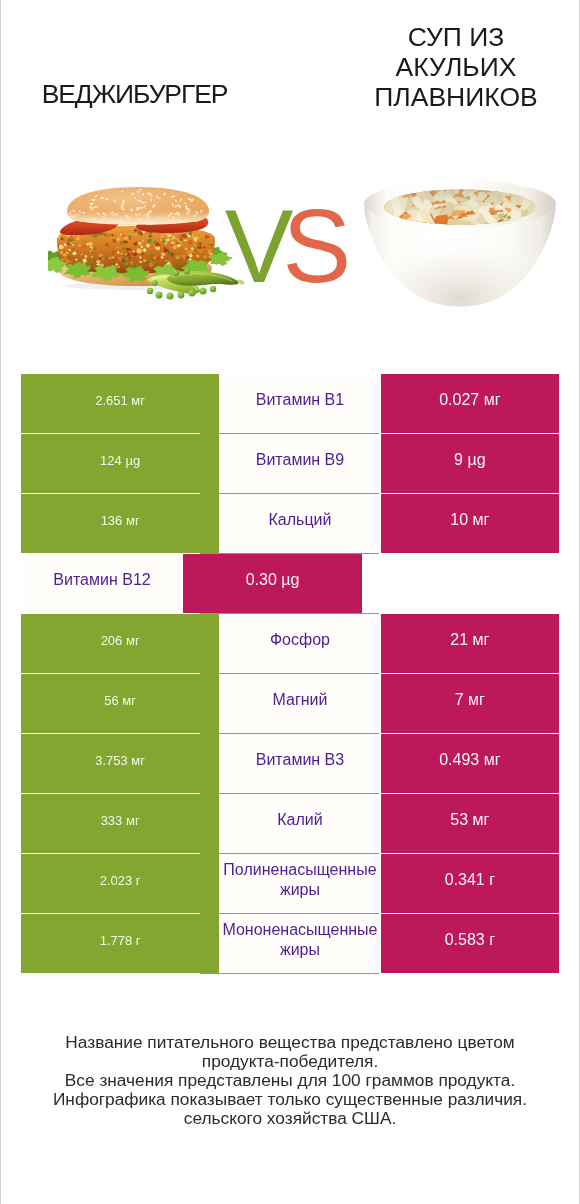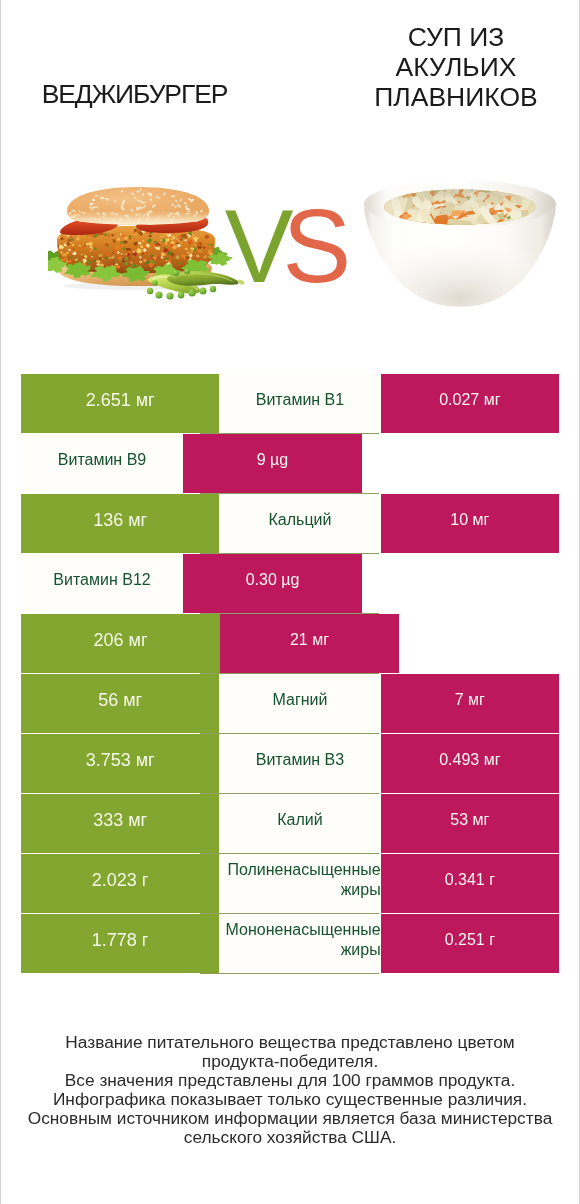--- a/index.html
+++ b/index.html
@@ -14,22 +14,22 @@
   .vs .s{color:#e2674a;margin-left:-11px;}
   .burger{position:absolute;left:47px;top:185px;width:186px;height:120px;}
   svg.burger{display:block;}
   .peas{position:absolute;left:145px;top:268px;width:100px;height:36px;}
   svg.peas{display:block;}
   .bowl{position:absolute;left:358px;top:179px;width:202px;height:137px;}
   svg.bowl{display:block;}
   .table{position:absolute;left:20px;top:374px;width:538px;}
   .row{display:flex;height:59px;margin-bottom:1px;position:relative;}
   .row:after{content:"";position:absolute;left:179px;width:179px;bottom:-1px;height:1px;background:#8e9e60;}
-  .cell-l{width:199px;box-sizing:border-box;padding-bottom:7px;background:#82a62f;color:#f5f9e7;display:flex;align-items:center;justify-content:center;font-size:18px;font-weight:normal;white-space:nowrap;}
-  .cell-m{width:162px;padding-bottom:7px;background:#fffefb;color:#14532d;display:flex;align-items:center;justify-content:center;font-size:16px;text-align:right;overflow:hidden;line-height:20px;box-sizing:border-box;}
+  .cell-l{width:199px;box-sizing:border-box;padding-bottom:7px;background:#82a62f;color:#f5f9e7;display:flex;align-items:center;justify-content:center;font-size:13px;font-weight:normal;white-space:nowrap;}
+  .cell-m{width:162px;padding-bottom:7px;background:#fffefb;color:#4c1d95;display:flex;align-items:center;justify-content:center;font-size:16px;text-align:center;overflow:hidden;line-height:20px;box-sizing:border-box;}
   .cell-r{width:179px;box-sizing:border-box;padding-bottom:7px;background:#be185d;color:#fdf5f1;display:flex;align-items:center;justify-content:center;font-size:16px;font-weight:normal;white-space:nowrap;}
   .caption{position:absolute;left:0;right:0;top:1033px;text-align:center;font-size:17.3px;color:#2b2b2b;line-height:18.9px;}
 </style>
 </head>
 <body>
 
 <div class="page">
   <div class="titles">
     <div class="title-left">ВЕДЖИБУРГЕР</div>
     <div class="title-right">
@@ -848,40 +848,44 @@
 </svg>
   <div class="table">
       <div class="row">
         <div class="cell-l">2.651 мг</div>
         <div class="cell-m">
           <span>Витамин B1</span>
         </div>
         <div class="cell-r">0.027 мг</div>
       </div>
       <div class="row">
+        <div class="cell-l">124 µg</div>
         <div class="cell-m">
           <span>Витамин B9</span>
         </div>
         <div class="cell-r">9 µg</div>
       </div>
       <div class="row">
         <div class="cell-l">136 мг</div>
         <div class="cell-m">
           <span>Кальций</span>
         </div>
         <div class="cell-r">10 мг</div>
       </div>
       <div class="row">
         <div class="cell-m">
           <span>Витамин B12</span>
         </div>
         <div class="cell-r">0.30 µg</div>
       </div>
       <div class="row">
         <div class="cell-l">206 мг</div>
+        <div class="cell-m">
+          <span>Фосфор</span>
+        </div>
         <div class="cell-r">21 мг</div>
       </div>
       <div class="row">
         <div class="cell-l">56 мг</div>
         <div class="cell-m">
           <span>Магний</span>
         </div>
         <div class="cell-r">7 мг</div>
       </div>
       <div class="row">
@@ -903,24 +907,23 @@
         <div class="cell-m">
           <span>Полиненасыщенные жиры</span>
         </div>
         <div class="cell-r">0.341 г</div>
       </div>
       <div class="row">
         <div class="cell-l">1.778 г</div>
         <div class="cell-m">
           <span>Мононенасыщенные жиры</span>
         </div>
-        <div class="cell-r">0.251 г</div>
+        <div class="cell-r">0.583 г</div>
       </div>
     </div>
   <div class="caption">
       <div class="cline">Название питательного вещества представлено цветом</div>
       <div class="cline">продукта-победителя.</div>
       <div class="cline">Все значения представлены для 100 граммов продукта.</div>
       <div class="cline">Инфографика показывает только существенные различия.</div>
-      <div class="cline">Основным источником информации является база министерства</div>
       <div class="cline">сельского хозяйства США.</div>
     </div>
 </div>
 
 </body></html>

